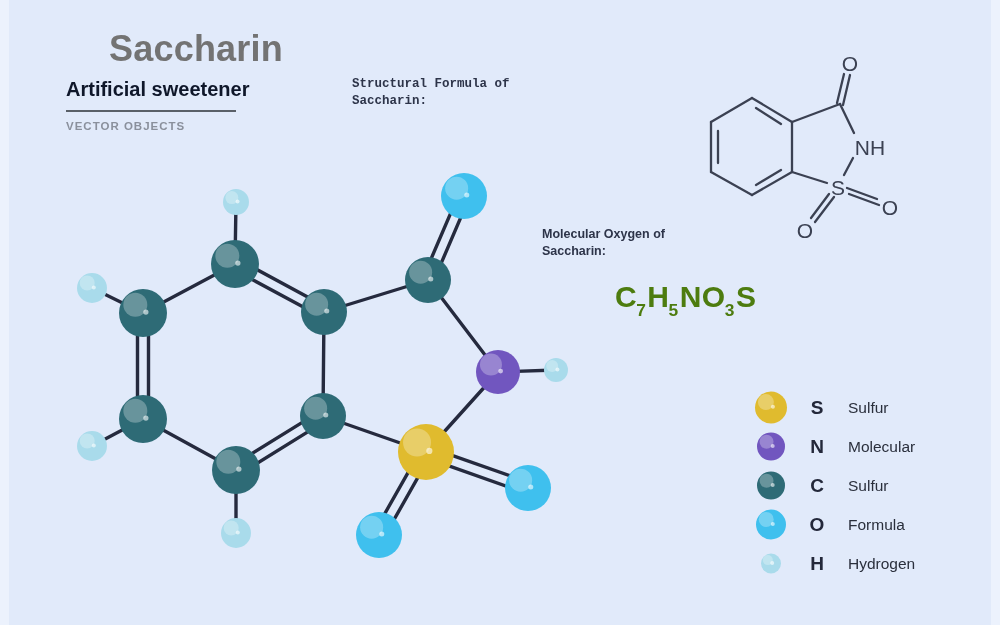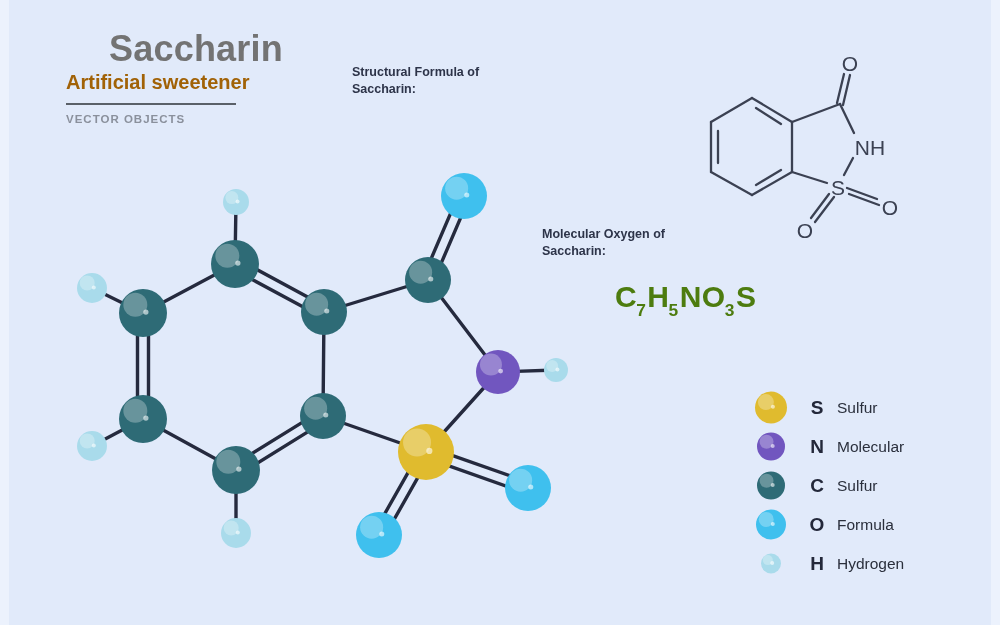--- a/index.html
+++ b/index.html
@@ -10,37 +10,37 @@
     -webkit-font-smoothing:antialiased;
   }
   .edge-strip{position:absolute;top:0;bottom:0;width:9px;background:#ecf2fd;}
   .edge-left{left:0;}
   .edge-right{right:0;}
 
   svg.layer{position:absolute;left:0;top:0;pointer-events:none;}
 
   .header{position:absolute;left:66px;top:30px;width:260px;}
   .title{font-size:36px;font-weight:bold;color:#737373;letter-spacing:.2px;line-height:1.05;margin:0;text-align:center;}
-  .subtitle{font-size:20px;font-weight:bold;color:#a16207;margin-top:3px;}
+  .subtitle{font-size:20px;font-weight:bold;color:#0f172a;margin-top:10px;}
   .divider{width:170px;height:2px;background:#5a6068;margin-top:9px;}
   .meta1{font-size:11.5px;font-weight:bold;color:#8a909c;letter-spacing:1px;margin-top:8px;}
   .meta2{font-size:17px;font-weight:bold;color:#858b97;margin-top:3px;}
 
   .caption{position:absolute;font-size:12.5px;font-weight:600;color:#2d3449;line-height:1.32;}
-  .caption-structural{left:352px;top:64px;}
+  .caption-structural{left:352px;top:76px;font-family:Liberation Mono, monospace;}
   .caption-molecular{left:542px;top:226px;}
 
   .formula{position:absolute;left:615px;top:280px;font-size:30px;font-weight:600;color:#4d7c0f;letter-spacing:.5px;}
   .formula sub{font-size:58%;font-weight:600;position:relative;bottom:-2px;left:-1px;}
 
   .legend{position:absolute;left:752px;top:388px;}
   .legend-row{display:flex;align-items:center;height:39px;}
   .legend-ball{width:38px;height:39px;display:block;flex:0 0 38px;}
   .legend-symbol{display:inline-block;width:20px;margin-left:17px;font-size:19px;font-weight:bold;color:#23283a;text-align:center;}
-  .legend-name{margin-left:10px;font-size:15.5px;font-weight:500;color:#2a2f3c;}
+  .legend-name{margin-left:21px;font-size:15.5px;font-weight:500;color:#2a2f3c;}
 </style>
 </head>
 <body>
 
 <div class="edge-strip edge-left"></div>
 <div class="edge-strip edge-right"></div>
 
 <svg class="layer" width="1000" height="625" viewBox="0 0 1000 625">
     <line x1="236" y1="202" x2="235" y2="264" stroke="#252a3e" stroke-width="3.4" stroke-linecap="round"></line>
     <line x1="237.6107919715723" y1="259.1591565527097" x2="326.6107919715723" y2="307.1591565527097" stroke="#252a3e" stroke-width="3.4" stroke-linecap="round"></line>

